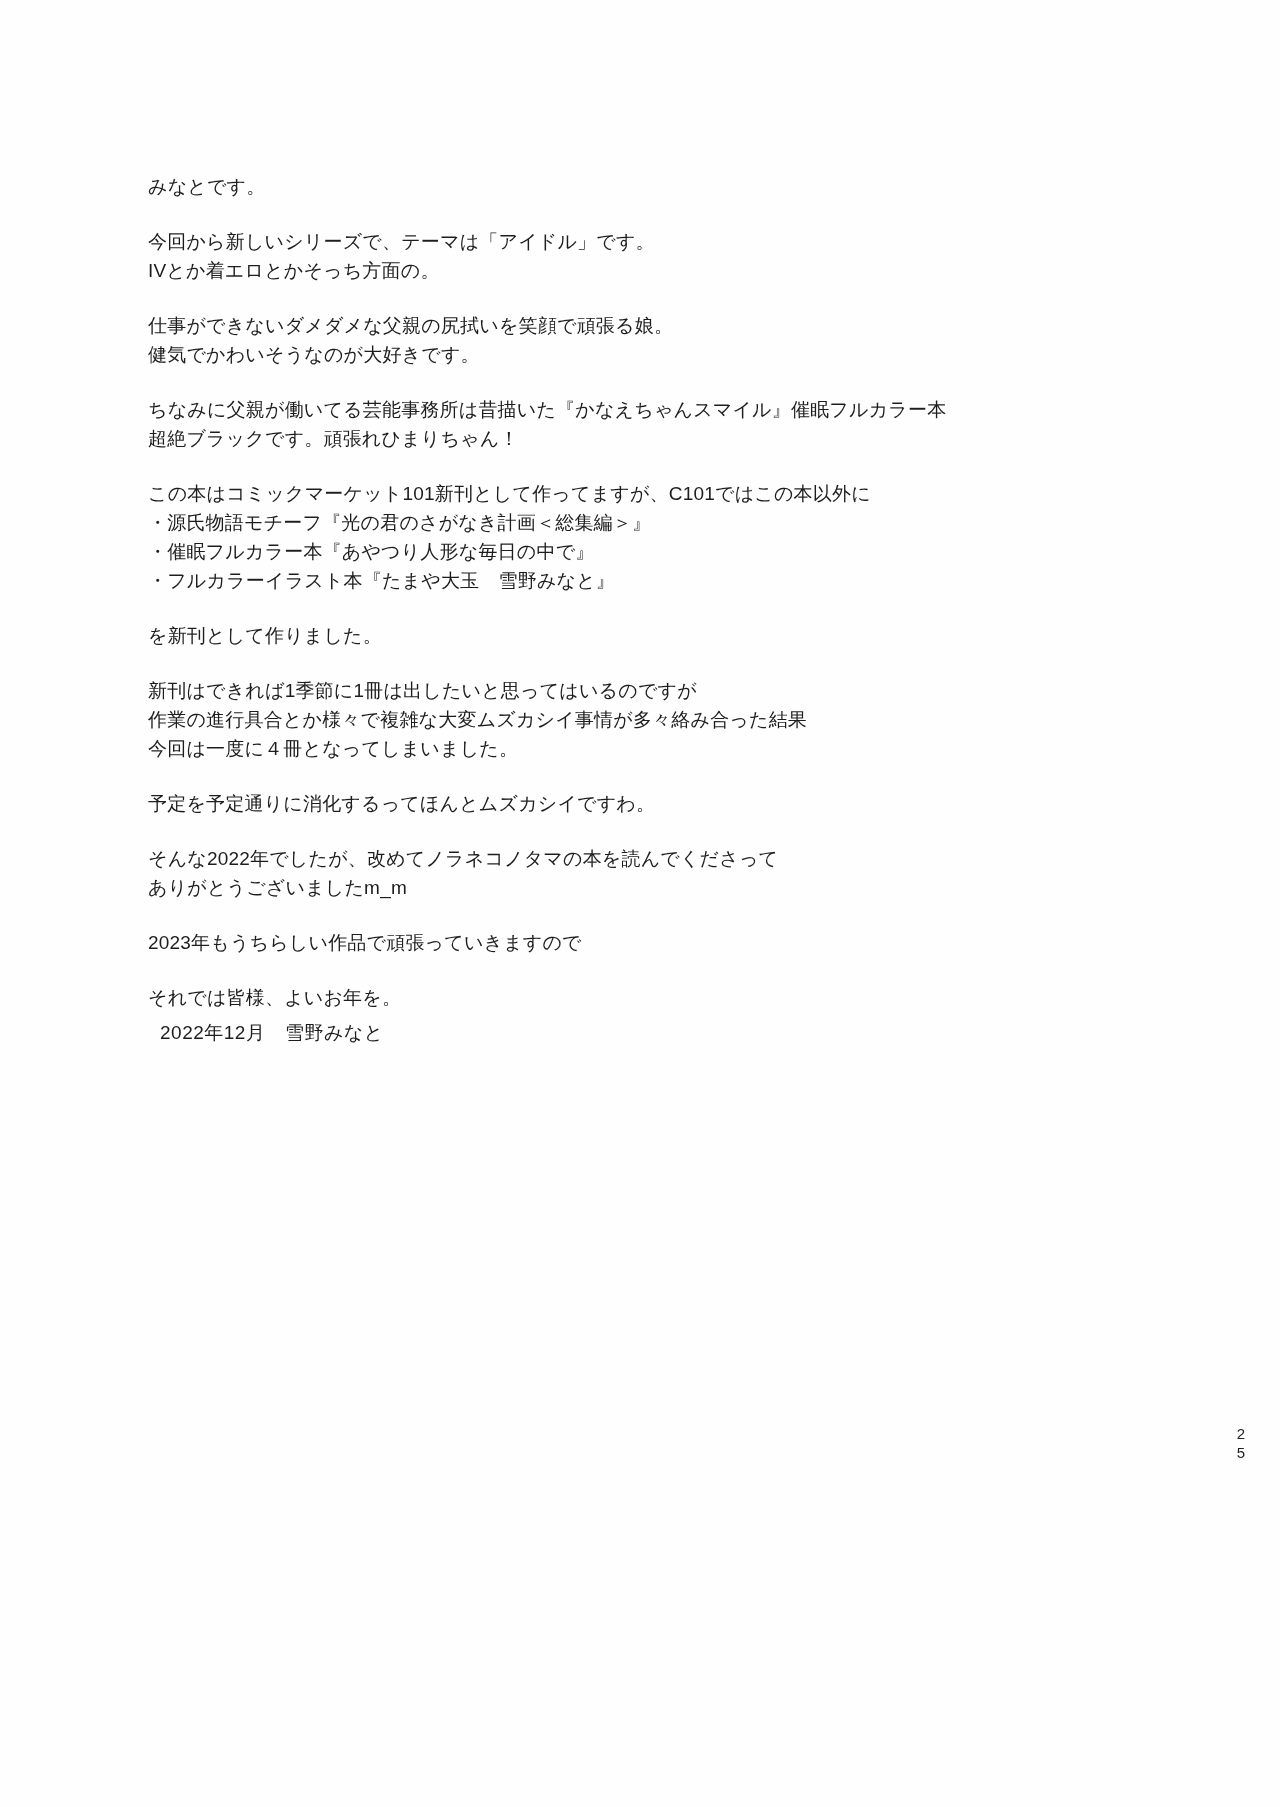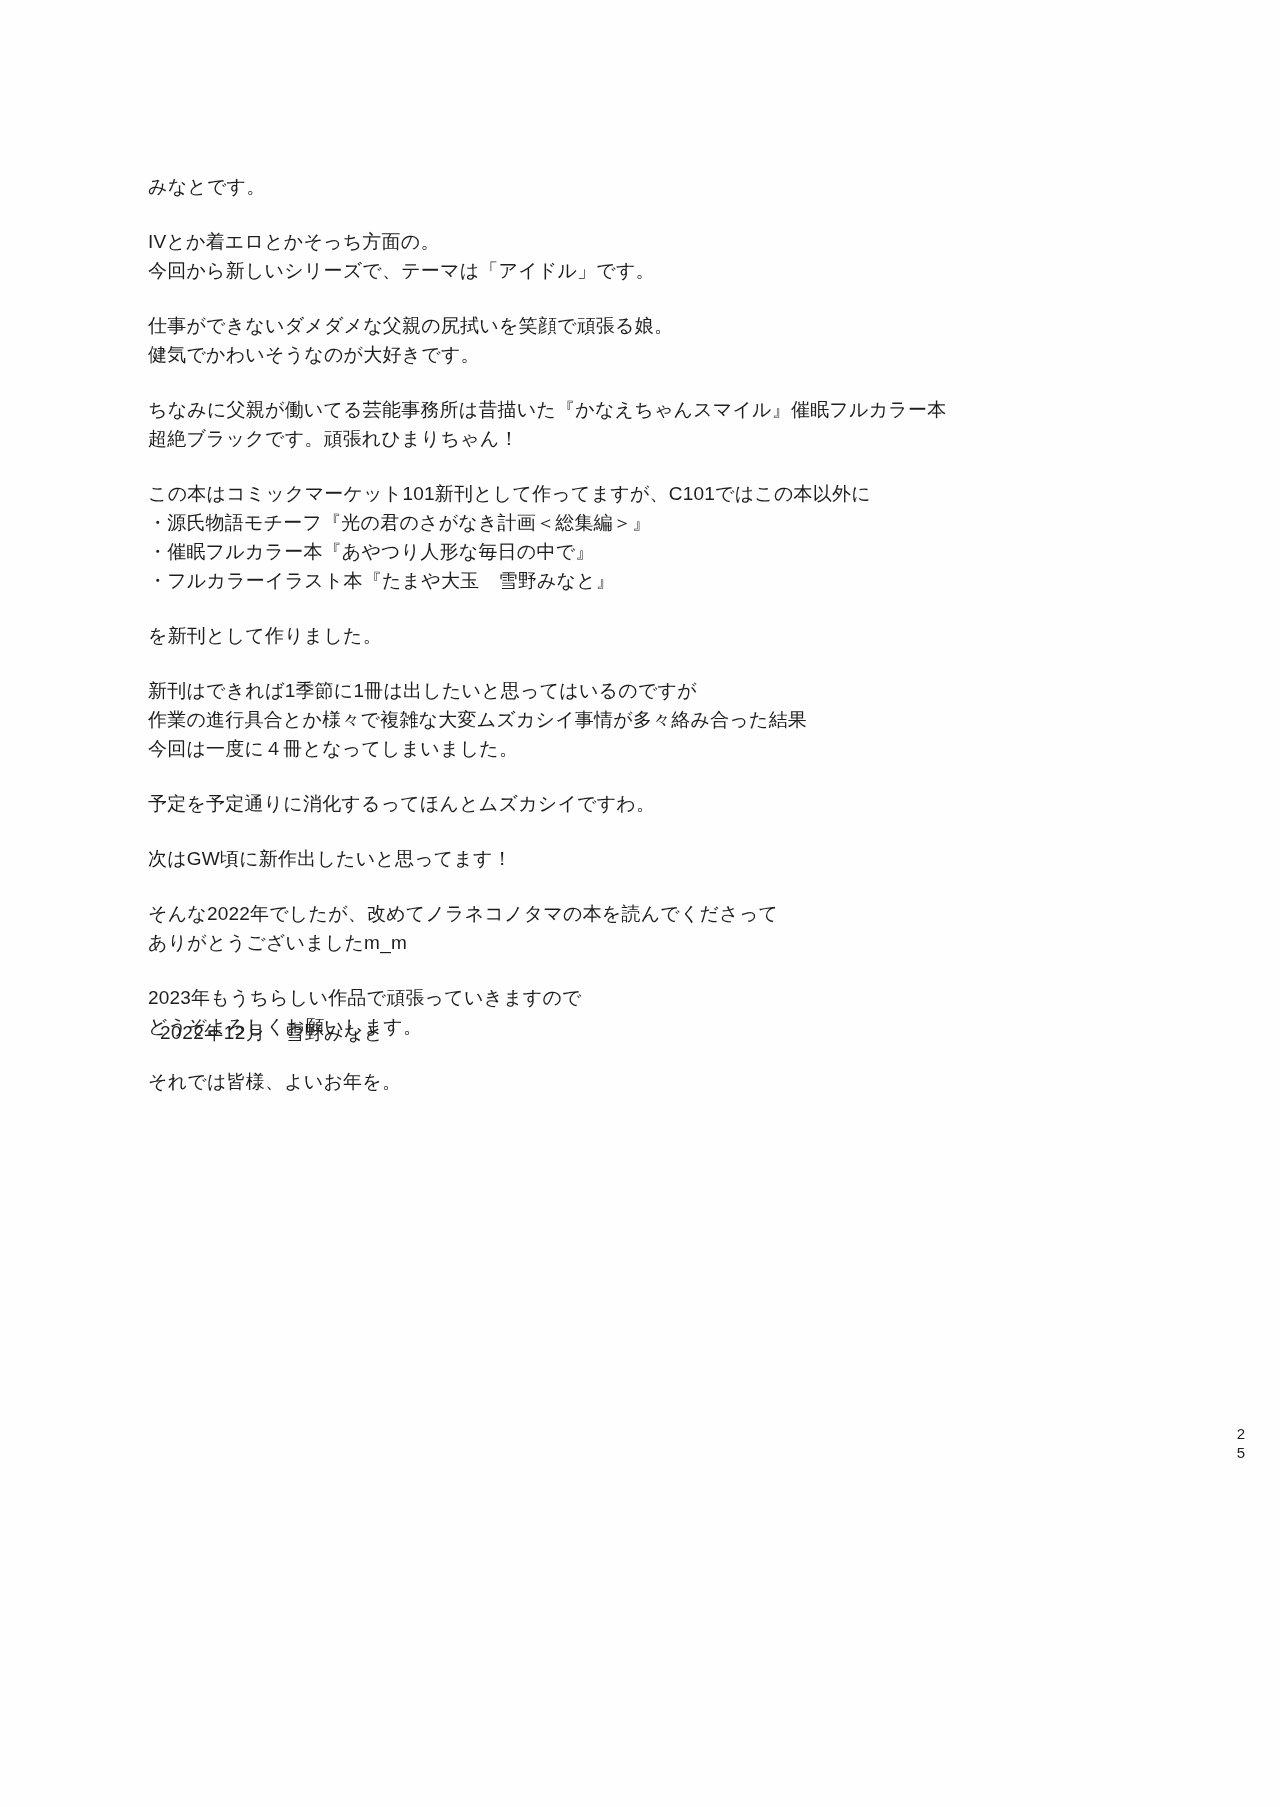--- a/index.html
+++ b/index.html
@@ -70,22 +70,22 @@
 
 <div class="page">
 
   <div class="afterword">
 
     <div class="para">
       <span class="line">みなとです。</span>
     </div>
 
     <div class="para">
+      <span class="line">今回から新しいシリーズで、テーマは「アイドル」です。</span>
       <span class="line">IVとか着エロとかそっち方面の。</span>
-      <span class="line">今回から新しいシリーズで、テーマは「アイドル」です。</span>
     </div>
 
     <div class="para">
       <span class="line">仕事ができないダメダメな父親の尻拭いを笑顔で頑張る娘。</span>
       <span class="line">健気でかわいそうなのが大好きです。</span>
     </div>
 
     <div class="para">
       <span class="line">ちなみに父親が働いてる芸能事務所は昔描いた『かなえちゃんスマイル』催眠フルカラー本</span>
       <span class="line">超絶ブラックです。頑張れひまりちゃん！</span>
@@ -105,32 +105,28 @@
     <div class="para">
       <span class="line">新刊はできれば1季節に1冊は出したいと思ってはいるのですが</span>
       <span class="line">作業の進行具合とか様々で複雑な大変ムズカシイ事情が多々絡み合った結果</span>
       <span class="line">今回は一度に４冊となってしまいました。</span>
     </div>
 
     <div class="para">
       <span class="line">予定を予定通りに消化するってほんとムズカシイですわ。</span>
     </div>
 
-    <div class="para">
-      <span class="line">次はGW頃に新作出したいと思ってます！</span>
-    </div>
 
     <div class="para">
       <span class="line">そんな2022年でしたが、改めてノラネコノタマの本を読んでくださって</span>
       <span class="line">ありがとうございましたm_m</span>
     </div>
 
     <div class="para">
       <span class="line">2023年もうちらしい作品で頑張っていきますので</span>
-      <span class="line">どうぞよろしくお願いします。</span>
     </div>
 
     <div class="para">
       <span class="line">それでは皆様、よいお年を。</span>
     </div>
 
   </div>
 
   <div class="signature">2022年12月　雪野みなと</div>
 

